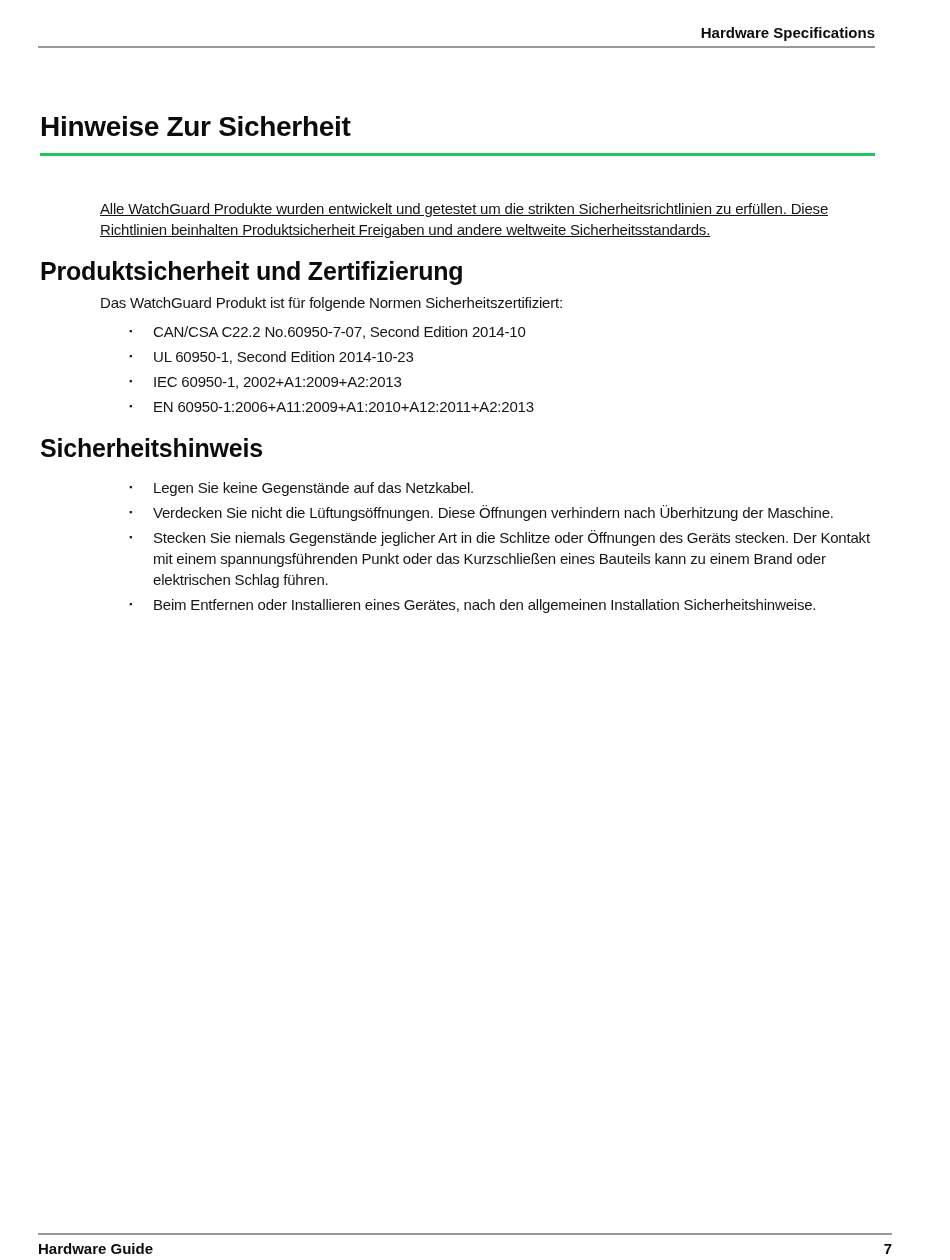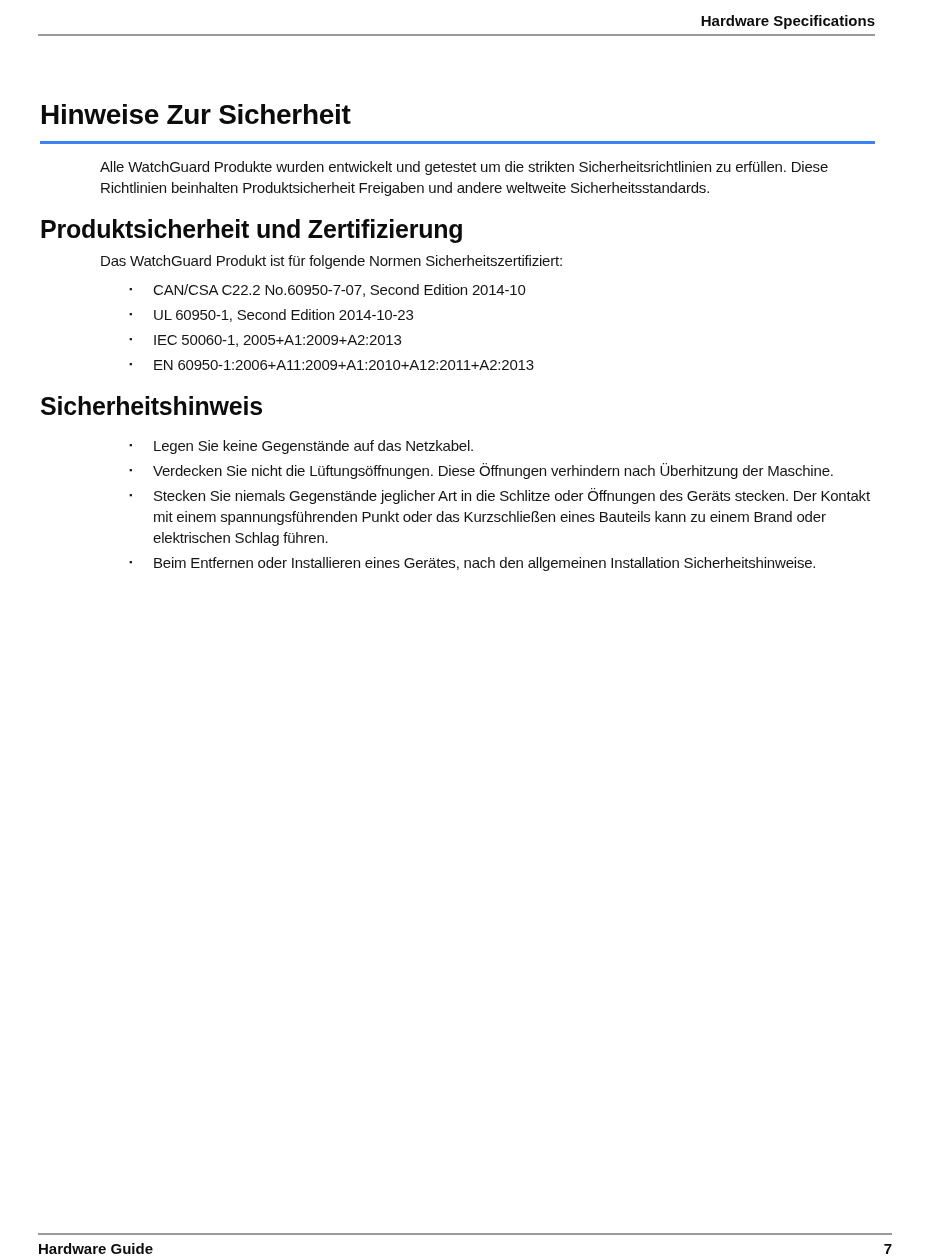--- a/index.html
+++ b/index.html
@@ -11,40 +11,40 @@
   .sheet {
     position: relative;
     width: 950px;
     height: 1260px;
     background: #ffffff;
     overflow: hidden;
   }
   
   .page-header {
     margin: 0 75px 0 38px;
-    padding-top: 12px;
+    padding-top: 24px;
     padding-bottom: 5px;
     border-bottom: 2px solid #9a9a9a;
     text-align: right;
     font-size: 15px;
     font-weight: bold;
     color: #0c0c0c;
   }
   
   h1.page-title {
     margin: 62px 75px 0 40px;
     padding-bottom: 9px;
-    border-bottom: 3px solid #3b82f6;
+    border-bottom: 3px solid #22c55e;
     font-size: 28px;
     line-height: 34px;
     font-weight: bold;
     color: #0c0c0c;
     letter-spacing: -0.3px;
   }
-  .intro { margin-top: 12px; }
+  .intro { margin-top: 42px; text-decoration: underline; }
   p.body-text {
     margin-left: 100px;
     margin-right: 75px;
     font-size: 15px;
     line-height: 21px;
     letter-spacing: -0.2px;
     margin-bottom: 9px;
   }
   h2.section-heading {
     margin: 18px 75px 0 40px;
@@ -115,21 +115,21 @@
     <li>
       <span class="marker">▪</span>
       <span class="li-text">CAN/CSA C22.2 No.60950-7-07, Second Edition 2014-10</span>
     </li>
     <li>
       <span class="marker">▪</span>
       <span class="li-text">UL 60950-1, Second Edition 2014-10-23</span>
     </li>
     <li>
       <span class="marker">▪</span>
-      <span class="li-text">IEC 50060-1, 2005+A1:2009+A2:2013</span>
+      <span class="li-text">IEC 60950-1, 2002+A1:2009+A2:2013</span>
     </li>
     <li>
       <span class="marker">▪</span>
       <span class="li-text">EN 60950-1:2006+A11:2009+A1:2010+A12:2011+A2:2013</span>
     </li>
   </ul>
 
   <h2 class="section-heading">Sicherheitshinweis</h2>
 
   <ul class="bullet-list gap-lg">

